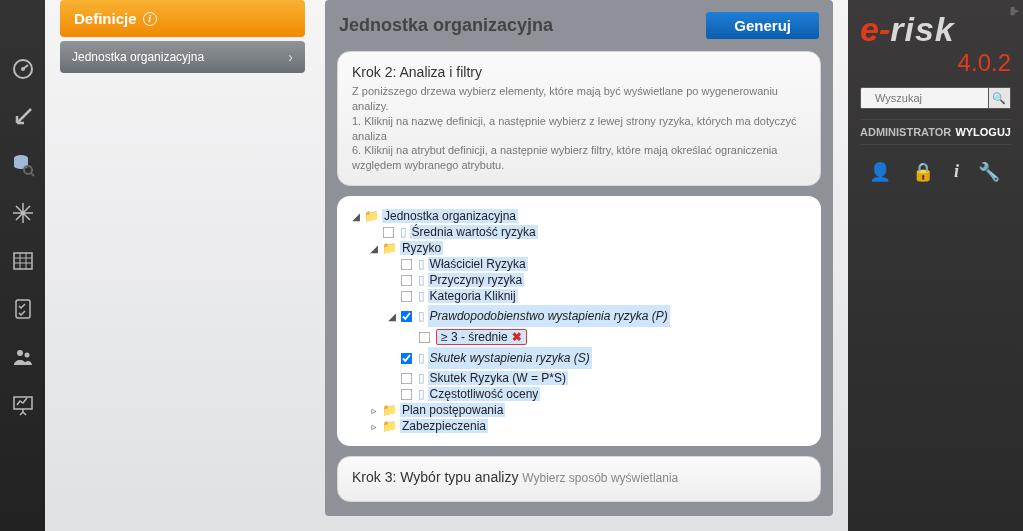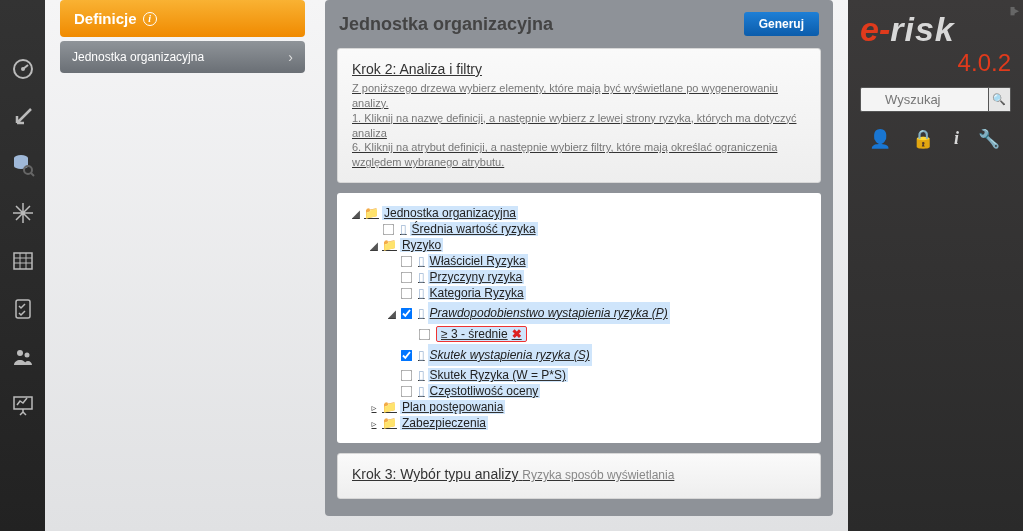--- a/index.html
+++ b/index.html
@@ -26,23 +26,23 @@
 .leftcol { width: 245px; display: flex; flex-direction: column; gap: 4px; }
 .menu-head { background: linear-gradient(#f9b233,#f08a00); color: #fff; border-radius: 4px; padding: 10px 14px; font-weight: bold; font-size: 15px; display: flex; align-items: center; gap: 6px; }
 .menu-head .info { display:inline-flex; width:14px; height:14px; border:1.5px solid #fff; border-radius:50%; font-size:10px; align-items:center; justify-content:center; font-style: italic; font-family: serif;}
 .menu-item { background: linear-gradient(#8f9499,#6a6f75); color: #fff; border-radius: 4px; padding: 8px 12px; font-size: 12px; display: flex; align-items: center; justify-content: space-between; }
 .menu-item .chev { color: #ddd; font-size: 14px; }
 
 
 .rightcol { flex: 1; background: #8e9298; border-radius: 4px; padding: 8px 12px 0 12px; display: flex; flex-direction: column; gap: 10px; min-height: 0; overflow: hidden; }
 .rightcol-head { display: flex; align-items: center; justify-content: space-between; padding: 4px 2px 2px 2px; }
 .rightcol-head h2 { font-size: 18px; color: #444; font-weight: bold; }
-.btn-primary { background: linear-gradient(#1e7fd6,#0b5cab); color: #fff; border: 0; border-radius: 3px; padding: 5px 15px; font-size: 12px; font-weight: bold; cursor: pointer; margin-left: 42px; }
-
-.card { background: #fff; border-radius: 3px; padding: 12px 14px; font-size: 12px; color: #333; text-decoration: underline; }
+.btn-primary { background: linear-gradient(#1e7fd6,#0b5cab); color: #fff; border: 0; border-radius: 3px; padding: 5px 28px; font-size: 15px; font-weight: bold; cursor: pointer; margin-left: 42px; }
+
+.card { background: #fff; border-radius: 13px; padding: 12px 14px; font-size: 12px; color: #333; }
 .card.step { background: linear-gradient(#fafafa,#eee); border: 1px solid #d7d7d7; }
 .card h3 { font-size: 14px; color: #333; font-weight: normal; margin-bottom: 4px; }
 .card h3 .muted { color: #888; font-size: 12px; }
 .card .desc { color: #777; font-size: 11px; line-height: 1.35; }
 
 .tree { font-size: 12px; color: #222; }
 .tree ul { list-style: none; padding-left: 18px; }
 .tree li { padding: 1px 0; white-space: nowrap; display:flex; align-items:center; gap:3px;}
 .tree .folder { color: #c79a2e; }
 .tree .doc { color: #9db6d3; }
@@ -53,21 +53,21 @@
 .filter-chip { border:1px solid #e33; border-radius:2px; padding:0 4px; display:inline-flex; align-items:center; gap:4px; background:#cfe5fb;}
 .filter-chip .x { color:#d22; font-weight:bold; cursor:pointer;}
 
 
 .side { width: 175px; background: linear-gradient(#3c3a3a,#2a2a2a); color:#ddd; display:flex; flex-direction:column; padding: 10px 12px; gap:10px; position:relative;}
 .brand { font-family: Georgia, serif; font-style: italic; }
 .brand .e { color:#e03a1c; font-size:34px; font-weight:bold; }
 .brand .risk { color:#d8d8d8; font-size:34px; font-weight:bold; letter-spacing:1px;}
 .brand .ver { color:#e03a1c; font-size:24px; text-align:right; display:block; font-style:normal;}
 .search { display:flex; }
-.search input { flex:1; min-width:0; border:1px solid #555; background:#f4f4f4; padding:4px 24px; font-size:13px; color:#666; border-radius:2px 0 0 2px;}
+.search input { flex:1; min-width:0; border:1px solid #555; background:#f4f4f4; padding:4px 14px; font-size:11px; color:#666; border-radius:2px 0 0 2px;}
 .search button { width:22px; border:1px solid #555; border-left:0; background:#e6e6e6; border-radius:0 2px 2px 0; cursor:pointer; color:#666; font-size:11px;}
 .side-row { display:flex; justify-content:space-between; align-items:center; font-size:11px; font-weight:bold; color:#bfbfbf; border-top:1px solid #444; border-bottom:1px solid #444; padding:6px 0;}
 .side-icons { display:flex; justify-content:space-around; padding:6px 0;}
 .side-icons span { color:#d8d8d8; font-size:18px; cursor:pointer;}
 .slide-handle { position:absolute; top:4px; right:6px; color:#666; font-size:11px; letter-spacing:-2px;}
 
 svg { display:block; }
 </style>
 </head>
 <body>
@@ -187,21 +187,21 @@
                   <li>
                       <span class="toggle"></span>
                       <input type="checkbox" style="">
                       <span class="doc">▯</span>
                       <span class="hl">Przyczyny ryzyka</span>
                     </li>
                   <li>
                       <span class="toggle"></span>
                       <input type="checkbox" style="">
                       <span class="doc">▯</span>
-                      <span class="hl">Kategoria Ryzyka</span>
+                      <span class="hl">Kategoria Kliknij</span>
                     </li>
                   <li>
                       <span class="toggle">◢</span>
                       <input type="checkbox" checked="" style="">
                       <span class="doc">▯</span>
                       <span class="hl-it">Prawdopodobienstwo wystapienia ryzyka (P)</span>
                     </li>
                   <ul>
                     <li>
                         <span class="toggle"></span>
@@ -240,37 +240,41 @@
                     <span class="toggle">▹</span>
                     <span class="folder">📁</span>
                     <span class="hl">Zabezpieczenia</span>
                   </li>
               </ul>
             </ul>
           </div>
         </div>
 
         <div class="card step">
-          <h3><span>Krok 3: Wybór typu analizy</span> <span class="muted">Ryzyka sposób wyświetlania</span></h3>
+          <h3><span>Krok 3: Wybór typu analizy</span> <span class="muted">Wybierz sposób wyświetlania</span></h3>
         </div>
 
       </div>
     </div>
   </div>
 
   <div class="side">
     <span class="slide-handle">▮▸</span>
     <div class="brand">
       <span class="e">e-</span><span class="risk">risk</span>
       <span class="ver">4.0.2</span>
     </div>
     <div class="search">
       <input type="text" placeholder="Wyszukaj" style="">
       <button><span>🔍</span></button>
     </div>
+    <div class="side-row">
+      <span>ADMINISTRATOR</span>
+      <span style="color:#fff">WYLOGUJ</span>
+    </div>
     <div class="side-icons">
       <span>👤</span>
       <span>🔒</span>
       <span style="font-style:italic;font-family:serif;font-weight:bold">i</span>
       <span>🔧</span>
     </div>
   </div>
 </div>
 
 </body></html>

